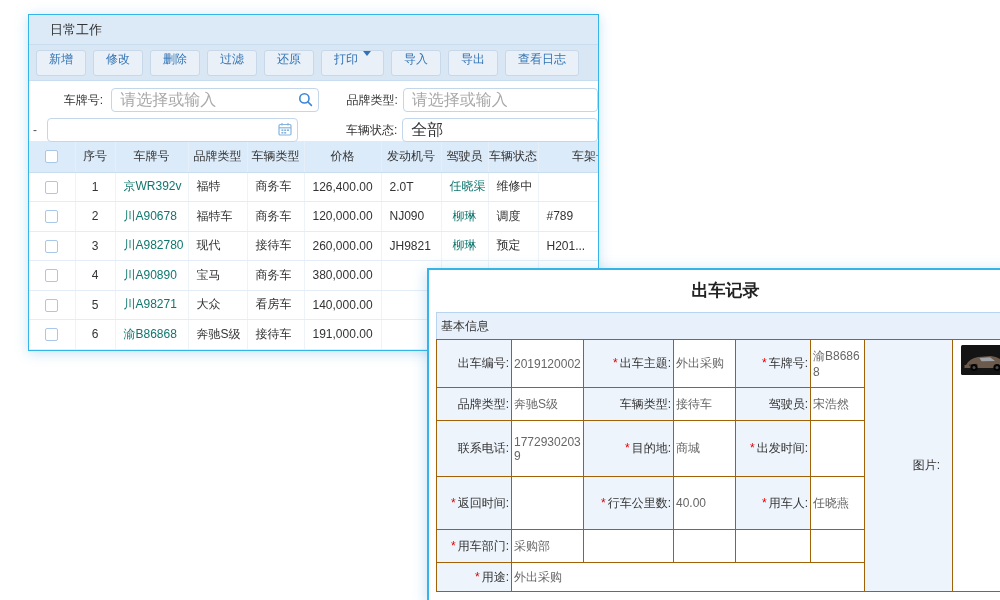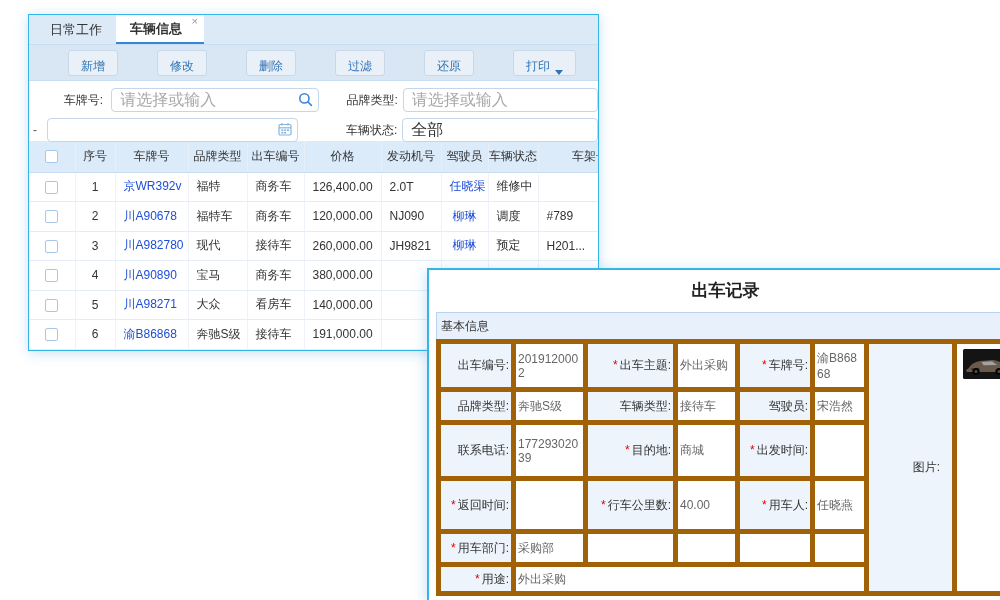--- a/index.html
+++ b/index.html
@@ -13,21 +13,21 @@
     background:#fff; border:1px solid #35b4e8; overflow:hidden;
     box-shadow:0 2px 12px rgba(60,150,220,.28); z-index:1;
   }
   .tabbar { height:30px; background:#dce9f7; display:flex; align-items:stretch; padding-left:7px; border-bottom:1px solid #c9ddf0;}
   .tab { padding:0 14px; font-size:13px; color:#333; display:flex; align-items:center; cursor:pointer; position:relative;justify-content:flex-end;}
   .tab.active { background:#fff; font-weight:bold; border-bottom:2px solid #3585d8; padding-right:22px;}
   .tab-close { position:absolute; right:6px; top:1px; font-size:11px; color:#999; font-weight:normal; line-height:11px;}
   .toolbar { height:36px; background:#d9e7f5; display:flex; align-items:center; padding-left:7px; gap:7px; border-bottom:1px solid #c9ddf0;}
   .tbtn {
     height:26px; padding:0 12px; background:#e9f0f8; border:1px solid #c7d8ea; border-radius:3px;
-    color:#3173b4; font-size:12px; display:flex; align-items:flex-end; gap:5px; cursor:pointer; white-space:nowrap;margin-left:32px;
+    color:#3173b4; font-size:12px; display:flex; align-items:flex-start; gap:5px; cursor:pointer; white-space:nowrap;
   }
   .caret-down { width:0; height:0; border-left:4px solid transparent; border-right:4px solid transparent; border-top:5px solid #3173b4; display:inline-block;}
   .search-area { background:#fff; padding-top:7px; height:60px; }
   .srow { display:flex; align-items:center; height:24px; margin-bottom:6px; font-size:12px;}
   .slabel { text-align:right; color:#333; }
   .sinput { position:relative; }
   .sinput input {
     width:100%; height:24px; border:1px solid #c3d6ea; border-radius:4px; padding:0 24px 0 8px;
     font-size:16px; color:#333; outline:none; font-family:inherit; background:#fff;
   }
@@ -39,53 +39,49 @@
   .vtable th {
     background:#dcebfa; height:31px; font-weight:normal; color:#333; text-align:center;
     border-bottom:1px solid #c9ddf0; border-right:1px solid #e6eef8; overflow:hidden; white-space:nowrap;
   }
   .vtable td {
     height:29.5px; border-bottom:1px solid #e4edf7; border-right:1px solid #eef3fa;
     padding:0 8px; color:#333; overflow:hidden; white-space:nowrap; background:#fff;
   }
   .vtable .c-ctr { text-align:center; }
   .vtable .c-num { text-align:right; }
-  .vtable .c-link { color:#1d4ed8; cursor:pointer;margin-left:32px; }
+  .vtable .c-link { color:#0f766e; cursor:pointer;margin-left:32px; }
   .cbx { width:13px; height:13px; appearance:none; -webkit-appearance:none; border:1px solid #a9c7e8; border-radius:2px; background:#fff; vertical-align:middle; cursor:pointer;}
   
   .dialog {
     position:absolute; left:383px; top:268px; width:597px; height:334px;
     background:#fff; border:2px solid #35b4e8; z-index:10; box-shadow:0 3px 14px rgba(60,150,220,.3);
     padding:0 7px;
     margin-left:44px;
   }
   .dlg-title { height:42px; line-height:42px; text-align:center; font-size:17px; font-weight:bold; color:#222; }
   .section-bar {
     height:27px; background:#e8f1fb; border:1px solid #b8d4ee; border-bottom:none;
     font-size:12px; color:#333; line-height:26px; padding-left:4px;
   }
   table.ftable { border-collapse:collapse; width:581px; table-layout:fixed; font-size:12px; }
-  .ftable td { border:5px solid #a16207; padding:2px 2px; vertical-align:middle; overflow:hidden; }
+  .ftable td { border:1px solid #a16207; padding:2px 2px; vertical-align:middle; overflow:hidden; }
   .ftable td.lab { background:#edf4fc; text-align:right; color:#333; }
   .ftable td.val { background:#fff; text-align:left; color:#666; word-break:break-all; }
   .ftable td.imgcell { vertical-align:top; text-align:center; padding-top:5px; }
   .star { color:#e60000; margin-right:2px; }
   .icon { display:inline-block; line-height:0; }
 </style>
 </head>
 <body>
 
 <div class="main-window">
   <div class="tabbar">
     <div class="tab">
       <span>日常工作</span>
-    </div>
-    <div class="tab active">
-      <span>车辆信息</span>
-      <span class="tab-close">×</span>
     </div>
   </div>
 
   <div class="toolbar">
     <div class="tbtn">
         <span>新增</span>
       </div>
     <div class="tbtn">
         <span>修改</span>
       </div>
@@ -167,21 +163,21 @@
         <col style="width:47px">
         <col style="width:50px">
         <col style="width:104px">
     </colgroup>
     <thead>
         <tr>
           <th><input type="checkbox" class="cbx" style=""></th>
           <th>序号</th>
           <th>车牌号</th>
           <th>品牌类型</th>
-          <th>出车编号</th>
+          <th>车辆类型</th>
           <th>价格</th>
           <th>发动机号</th>
           <th>驾驶员</th>
           <th>车辆状态</th>
           <th>车架号</th>
         </tr>
       </thead>
     <tbody>
         <tr>
           <td class="c-ctr"><input type="checkbox" class="cbx" style=""></td>

